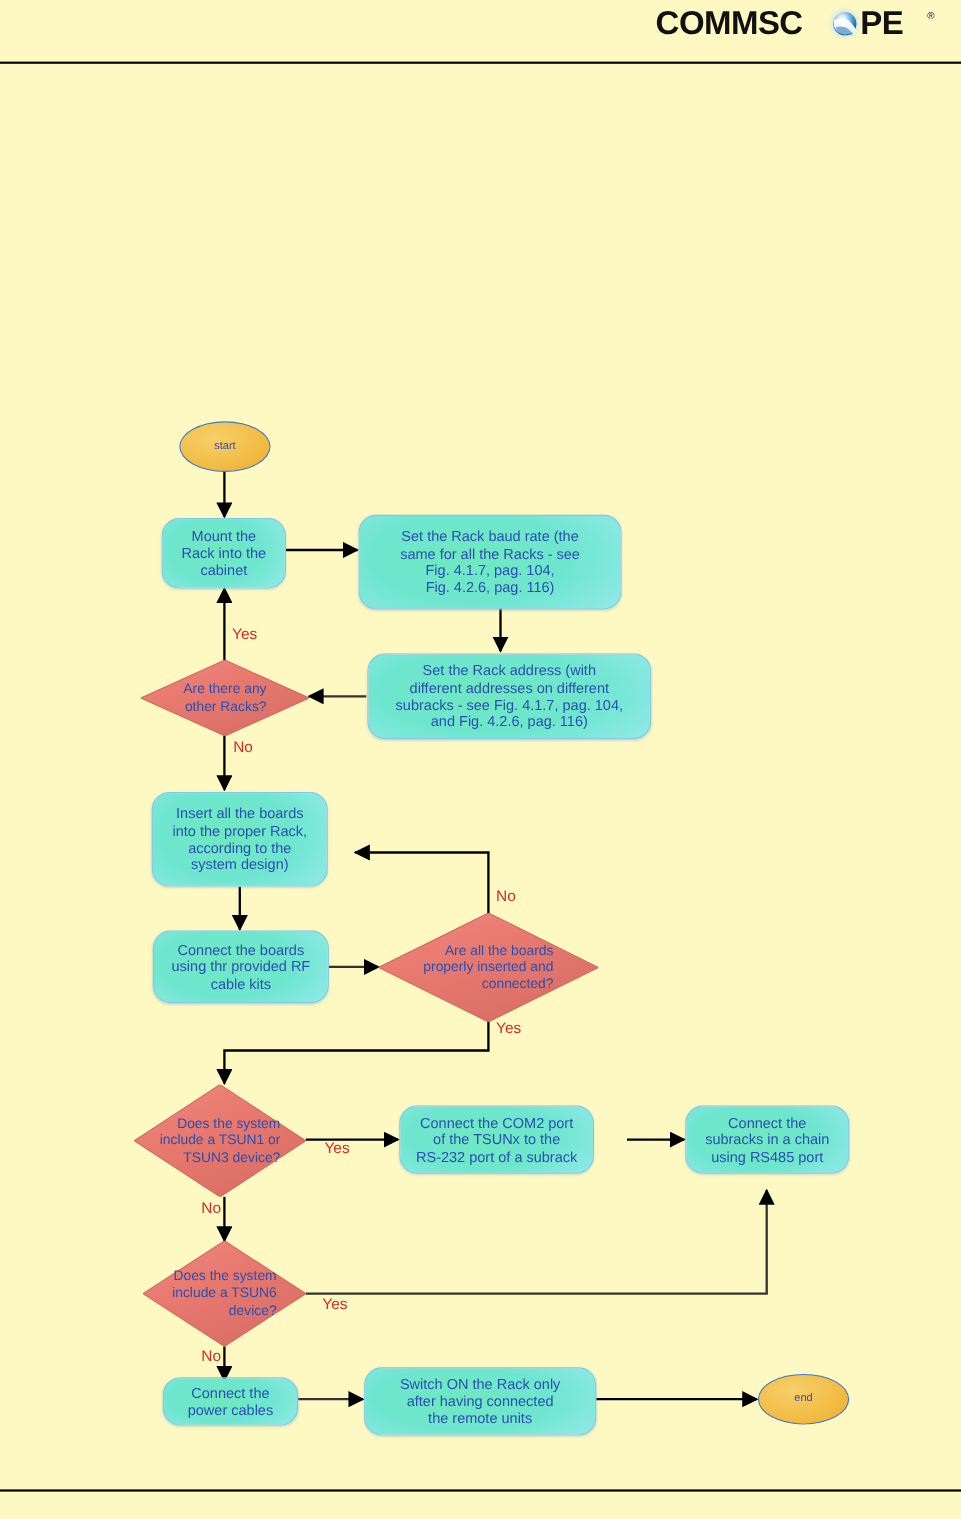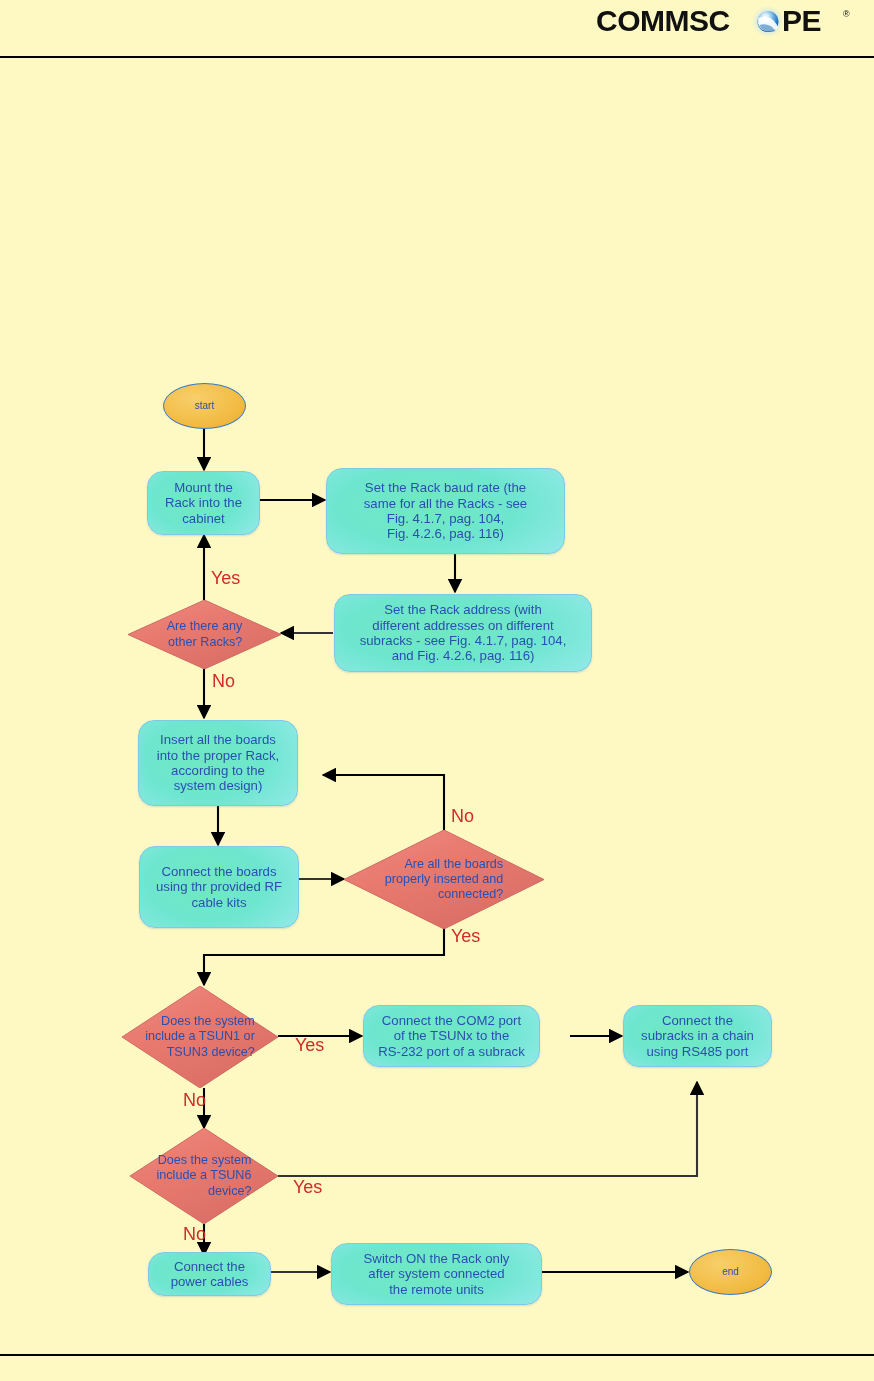--- a/index.html
+++ b/index.html
@@ -101,21 +101,21 @@
     text-align: right;
     color: #2b4fb0;
     font-size: 12.6px;
     line-height: 1.2;
     white-space: pre-line;
   }
 
   .edge-label {
     position: absolute;
     color: #d02a2a;
-    font-size: 18px;
+    font-size: 14px;
     white-space: nowrap;
   }
 </style>
 </head>
 <body>
 
 <div id="page">
 
   <div id="logo">
     <svg viewBox="0 0 262 36" width="262" height="36" aria-label="CommScope">
@@ -235,21 +235,21 @@
 and Fig. 4.2.6, pag. 116)</span>
   </div>
 
   <div class="node proc" style="left:138px; top:720px; width:160px; height:86px;">
     <span>Insert all the boards
 into the proper Rack,
 according to the
 system design)</span>
   </div>
 
-  <div class="node proc" style="left:139px; top:846px; width:160px; height:82px;">
+  <div class="node proc" style="left:139px; top:846px; width:160px; height:66px;">
     <span>Connect the boards
 using thr provided RF
 cable kits</span>
   </div>
 
   <div class="dec-wrap" style="left:344px; top:830px; width:200px; height:99px;">
     <svg viewBox="0 0 200 99" width="200" height="99">
       <defs>
         <linearGradient id="decgrad2" x1="0%" y1="0%" x2="70%" y2="100%">
           <stop offset="0%" stop-color="#ef8a80"></stop>
@@ -308,21 +308,21 @@
 device?</div>
   </div>
 
   <div class="node proc" style="left:148px; top:1252px; width:123px; height:44px;">
     <span>Connect the
 power cables</span>
   </div>
 
   <div class="node proc" style="left:331px; top:1243px; width:211px; height:62px;">
     <span>Switch  ON the Rack only
-after system connected
+after having connected
 the remote units</span>
   </div>
 
   <div class="node term" style="left:689px; top:1249px; width:83px; height:46px;">
     <span>end</span>
   </div>
 
   <div class="edge-label" style="left:211px; top:568px;">Yes</div>
 
   <div class="edge-label" style="left:212px; top:671px;">No</div>

